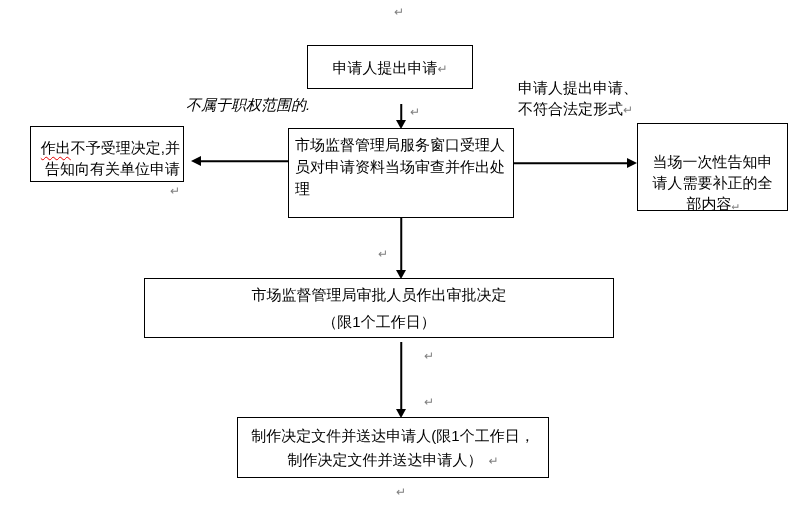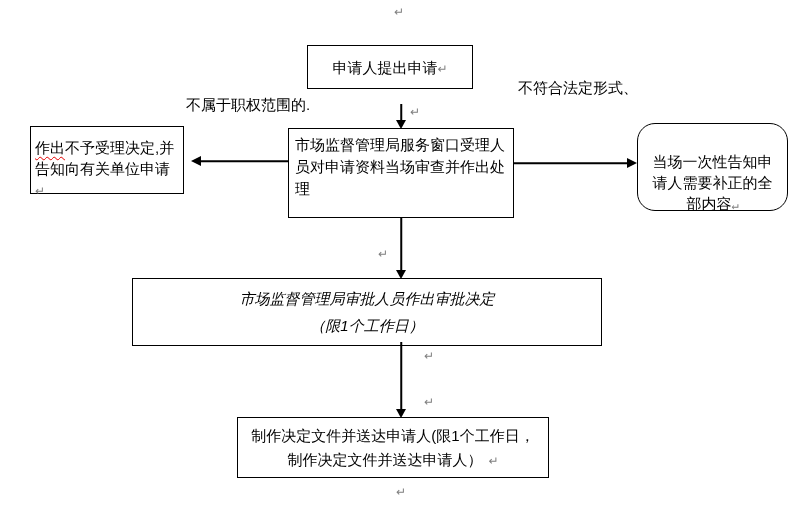--- a/index.html
+++ b/index.html
@@ -27,26 +27,26 @@
   .h-arrow .shaft{position:absolute;top:50%;transform:translateY(-50%);height:1.5px;background:var(--border);}
   .h-arrow.to-left .shaft{left:8px;right:0;}
   .h-arrow.to-right .shaft{left:0;right:8px;}
   .h-arrow .head{position:absolute;top:50%;transform:translateY(-50%);width:0;height:0;
     border-top:5px solid transparent;border-bottom:5px solid transparent;}
   .h-arrow.to-left .head{left:0;border-right:10px solid var(--border);}
   .h-arrow.to-right .head{right:0;border-left:10px solid var(--border);}
   
   #node-start{left:307px;top:45px;width:166px;height:44px;}
   #node-review{left:288px;top:128px;width:226px;height:90px;padding:7px 5px 0 6px;text-align:left;line-height:22px;}
-  #node-reject{left:30px;top:126px;width:154px;height:68px;padding:10px 3px 0 4px;text-align:left;}
-  #node-notify{left:637px;top:123px;width:151px;height:88px;padding-top:8px;text-align:center;border-radius:18px;}
-  #node-approve{left:132px;top:278px;width:470px;height:68px;line-height:27px;font-style:italic;}
+  #node-reject{left:30px;top:126px;width:154px;height:56px;padding:10px 3px 0 4px;text-align:right;}
+  #node-notify{left:637px;top:123px;width:151px;height:88px;padding-top:8px;text-align:center;}
+  #node-approve{left:144px;top:278px;width:470px;height:60px;line-height:27px;}
   #node-deliver{left:237px;top:417px;width:312px;height:61px;line-height:24px;}
   
-  #lbl-out-of-scope{left:186px;top:94px;}
+  #lbl-out-of-scope{left:186px;top:94px;font-style:italic;}
   #lbl-incomplete{left:518px;top:77px;text-align:left;}
   #lbl-complete{left:430px;top:230px;}
   
   #arrow-start-review{left:396px;top:104px;height:25px;}
   #arrow-review-reject{left:191px;top:155px;width:97px;}
   #arrow-review-notify{left:514px;top:157px;width:123px;}
   #arrow-review-approve{left:396px;top:218px;height:61px;}
   #arrow-approve-deliver{left:396px;top:342px;height:76px;}
   
   #mark-top{left:394px;top:6px;}
@@ -71,21 +71,24 @@
 
   <div id="arrow-start-review" class="v-arrow">
     <div class="shaft"></div>
     <div class="head"></div>
   </div>
   <span id="mark-a1" class="mark abs">↵</span>
 
   <div id="lbl-out-of-scope" class="lbl">不属于职权范围的.</div>
 
   <div id="lbl-incomplete" class="lbl">
-    <div>不符合法定形式、</div>
+    <div>申请人提出申请、</div>
+    <div>
+      <span>不符合法定形式</span><span class="mark">↵</span>
+    </div>
   </div>
 
   <div id="node-reject" class="node">
     <span class="flagged">作出</span><span>不予受理决定,并告知向有关单位申请</span><span class="mark">↵</span>
   </div>
 
   <div id="node-review" class="node pre">市场监督管理局服务窗口受理人
 员对申请资料当场审查并作出处
 理</div>
 

